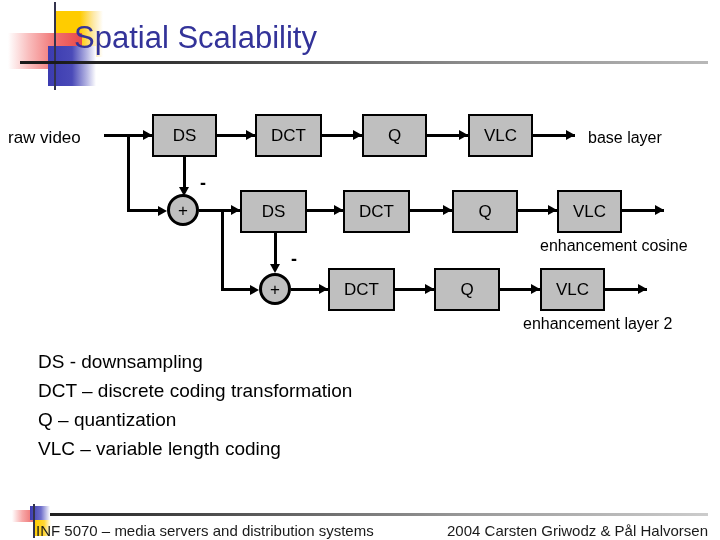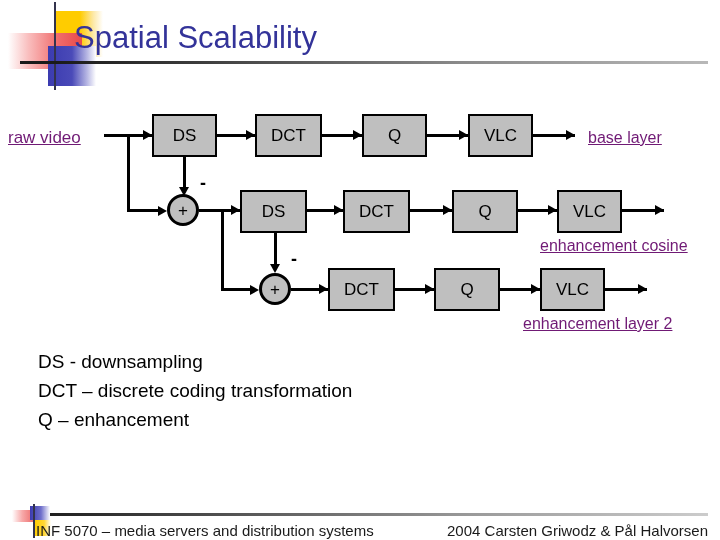--- a/index.html
+++ b/index.html
@@ -132,23 +132,22 @@
     position: absolute;
     width: 0;
     height: 0;
     border-left: 5px solid transparent;
     border-right: 5px solid transparent;
     border-top: 9px solid #000000;
   }
   .plain-label {
     position: absolute;
     font-size: 16px;
-    color: #701a75;
+    color: #000000;
     white-space: nowrap;
-    text-decoration: underline;
   }
   .minus-sign {
     position: absolute;
     font-size: 18px;
     font-weight: bold;
     color: #000000;
     line-height: 1;
   }
 
   
@@ -328,21 +327,22 @@
 
   <div class="wire-h" style="left:605px; top:288px; width:42px;"></div>
   <div class="arrowhead-r" style="left:638px; top:284px;"></div>
 
   <div class="plain-label" style="left:523px; top:315px; font-size:16px;">enhancement layer 2</div>
 </div>
 
 <div id="legend">
   <div>DS - downsampling</div>
   <div>DCT – discrete coding transformation</div>
-  <div>Q – enhancement</div>
+  <div>Q – quantization</div>
+  <div>VLC – variable length coding</div>
 </div>
 
 <div id="footer-rule"></div>
 <div id="footer-mark">
   <div class="f-red"></div>
   <div class="f-blue"></div>
   <div class="f-yellow"></div>
   <div class="f-vline"></div>
 </div>
 <div class="footer-text" id="footer-left">INF 5070 – media servers and distribution systems</div>

